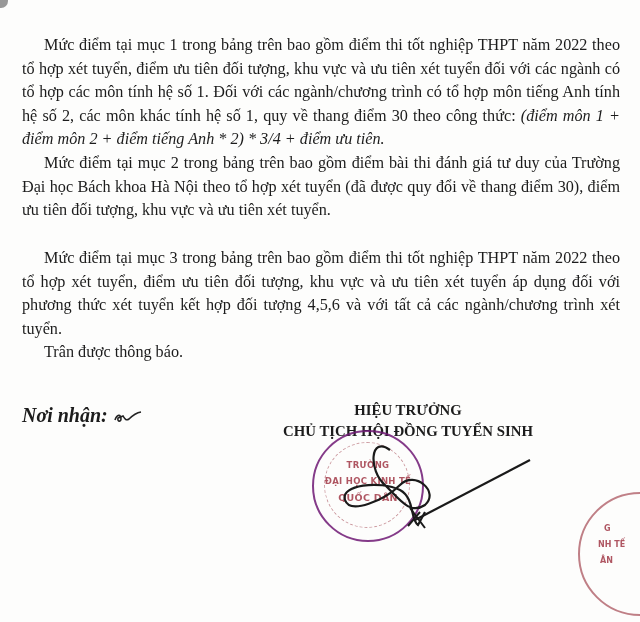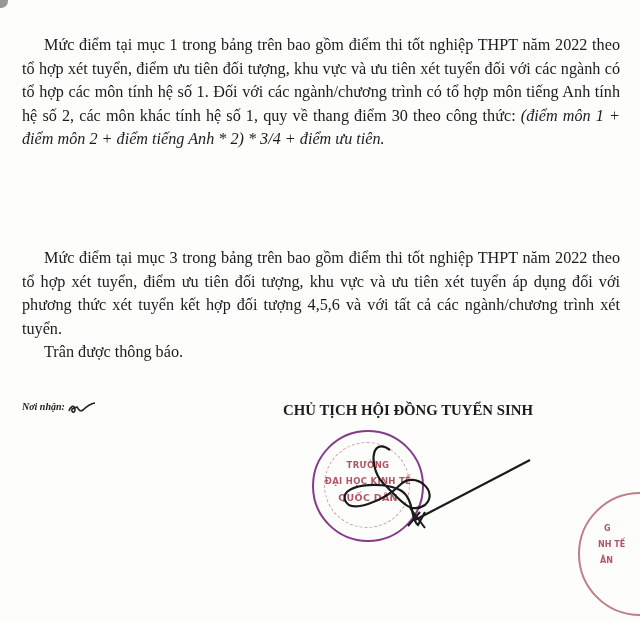--- a/index.html
+++ b/index.html
@@ -21,21 +21,21 @@
       text-align: justify; text-align-last: left;
       margin: 0;
     }
     .para .indent { display: inline-block; width: 22px; }
     .p1 { top: 34px; }
     .p2 { top: 152px; }
     .p3 { top: 247px; }
     .closing { position: absolute; left: 44px; top: 343px; font-size: 16.2px; }
     .formula { font-style: italic; }
 
-    .recipients { position: absolute; left: 22px; top: 398px; font-size: 10px; line-height: 17px; }
+    .recipients { position: absolute; left: 22px; top: 407px; font-size: 20px; line-height: 17px; }
     .recipients .title { font-weight: bold; font-style: italic; }
     .initial-mark { display: inline-block; vertical-align: middle; }
 
     .sig-block { position: absolute; left: 278px; top: 400px; width: 260px; text-align: center; font-weight: bold; font-size: 14.8px; line-height: 21px; }
     .stamp {
       position: absolute; left: 312px; top: 430px; width: 108px; height: 108px;
       border-radius: 50%; border: 2px solid #701a75; opacity: .85;
     }
     .stamp-inner {
       position: absolute; left: 10px; top: 10px; width: 84px; height: 84px;
@@ -57,35 +57,37 @@
     .stamp2-text { position: absolute; color: #a23a48; font-family: "DejaVu Sans", sans-serif; font-weight: bold; font-size: 8px; }
   </style>
 </head>
 <body>
 
 <div class="page">
   <div class="corner-mark"></div>
 
   <p class="para p1"><span class="indent"></span><span>Mức điểm tại mục 1 trong bảng trên bao gồm điểm thi tốt nghiệp THPT năm 2022 theo tổ hợp xét tuyển, điểm ưu tiên đối tượng, khu vực và ưu tiên xét tuyển đối với các ngành có tổ hợp các môn tính hệ số 1. Đối với các ngành/chương trình có tổ hợp môn tiếng Anh tính hệ số 2, các môn khác tính hệ số 1, quy về thang điểm 30 theo công thức: </span><span class="formula">(điểm môn 1 + điểm môn 2 + điểm tiếng Anh * 2) * 3/4 + điểm ưu tiên.</span></p>
 
+  <p class="para p2"><span class="indent"></span><span>Mức điểm tại mục 2 trong bảng trên bao gồm điểm bài thi đánh giá tư duy của Trường Đại học Bách khoa Hà Nội theo tổ hợp xét tuyển (đã được quy đổi về thang điểm 30), điểm ưu tiên đối tượng, khu vực và ưu tiên xét tuyển.</span></p>
 
   <p class="para p3"><span class="indent"></span><span>Mức điểm tại mục 3 trong bảng trên bao gồm điểm thi tốt nghiệp THPT năm 2022 theo tổ hợp xét tuyển, điểm ưu tiên đối tượng, khu vực và ưu tiên xét tuyển áp dụng đối với phương thức xét tuyển kết hợp đối tượng 4,5,6 và với tất cả các ngành/chương trình xét tuyển.</span></p>
 
   <div class="closing">Trân được thông báo.</div>
 
   <div class="recipients">
     <div>
       <span class="title">Nơi nhận:</span>
       <svg class="initial-mark" width="30" height="14" viewBox="0 0 30 14">
         <path d="M2 10 C4 4, 8 4, 8 9 C8 12, 4 12, 5 8 L10 6 C12 9, 13 11, 16 9 C19 6, 22 3, 28 2" stroke="#222" stroke-width="1.6" fill="none"></path>
       </svg>
     </div>
   </div>
 
   <div class="sig-block">
+    <div>HIỆU TRƯỞNG</div>
     <div>CHỦ TỊCH HỘI ĐỒNG TUYỂN SINH</div>
   </div>
 
   <div class="stamp">
     <div class="stamp-inner"></div>
     <div class="stamp-text st1">TRƯỜNG</div>
     <div class="stamp-text st2">ĐẠI HỌC KINH TẾ</div>
     <div class="stamp-text st3">QUỐC DÂN</div>
   </div>
 

